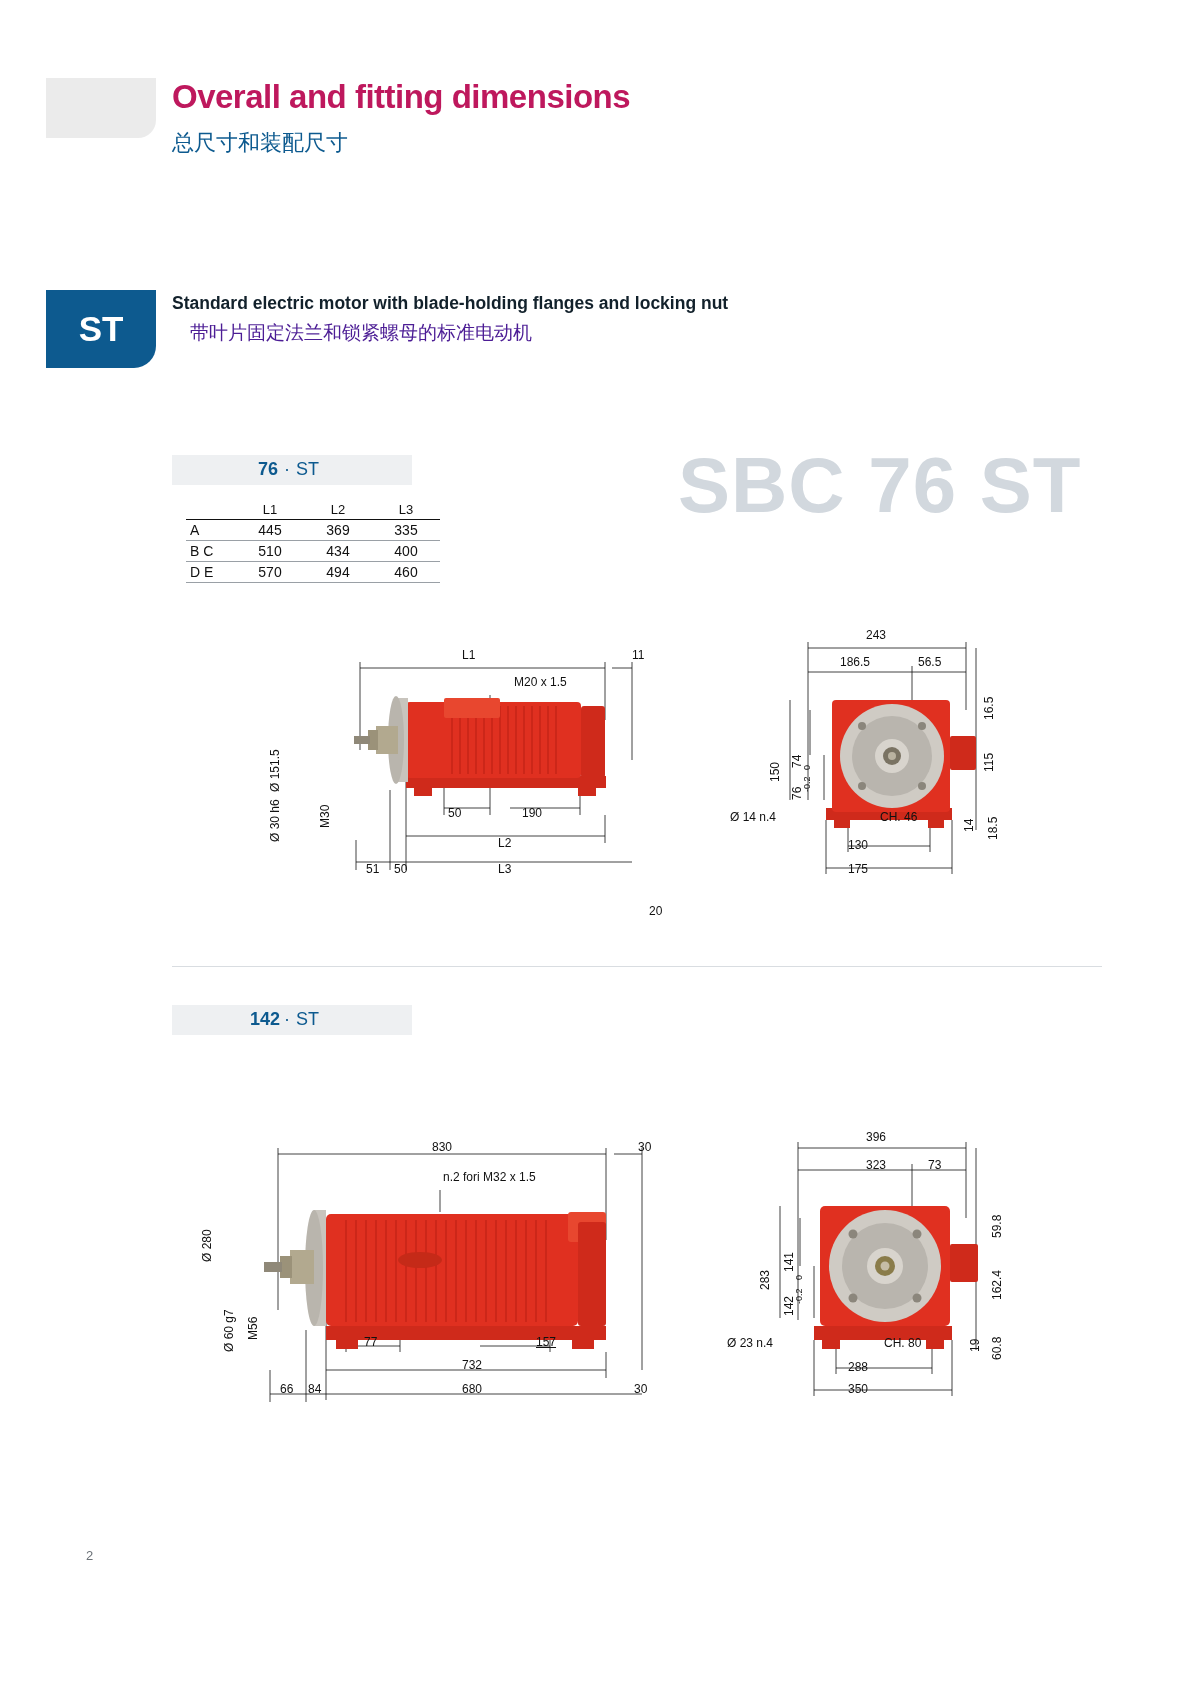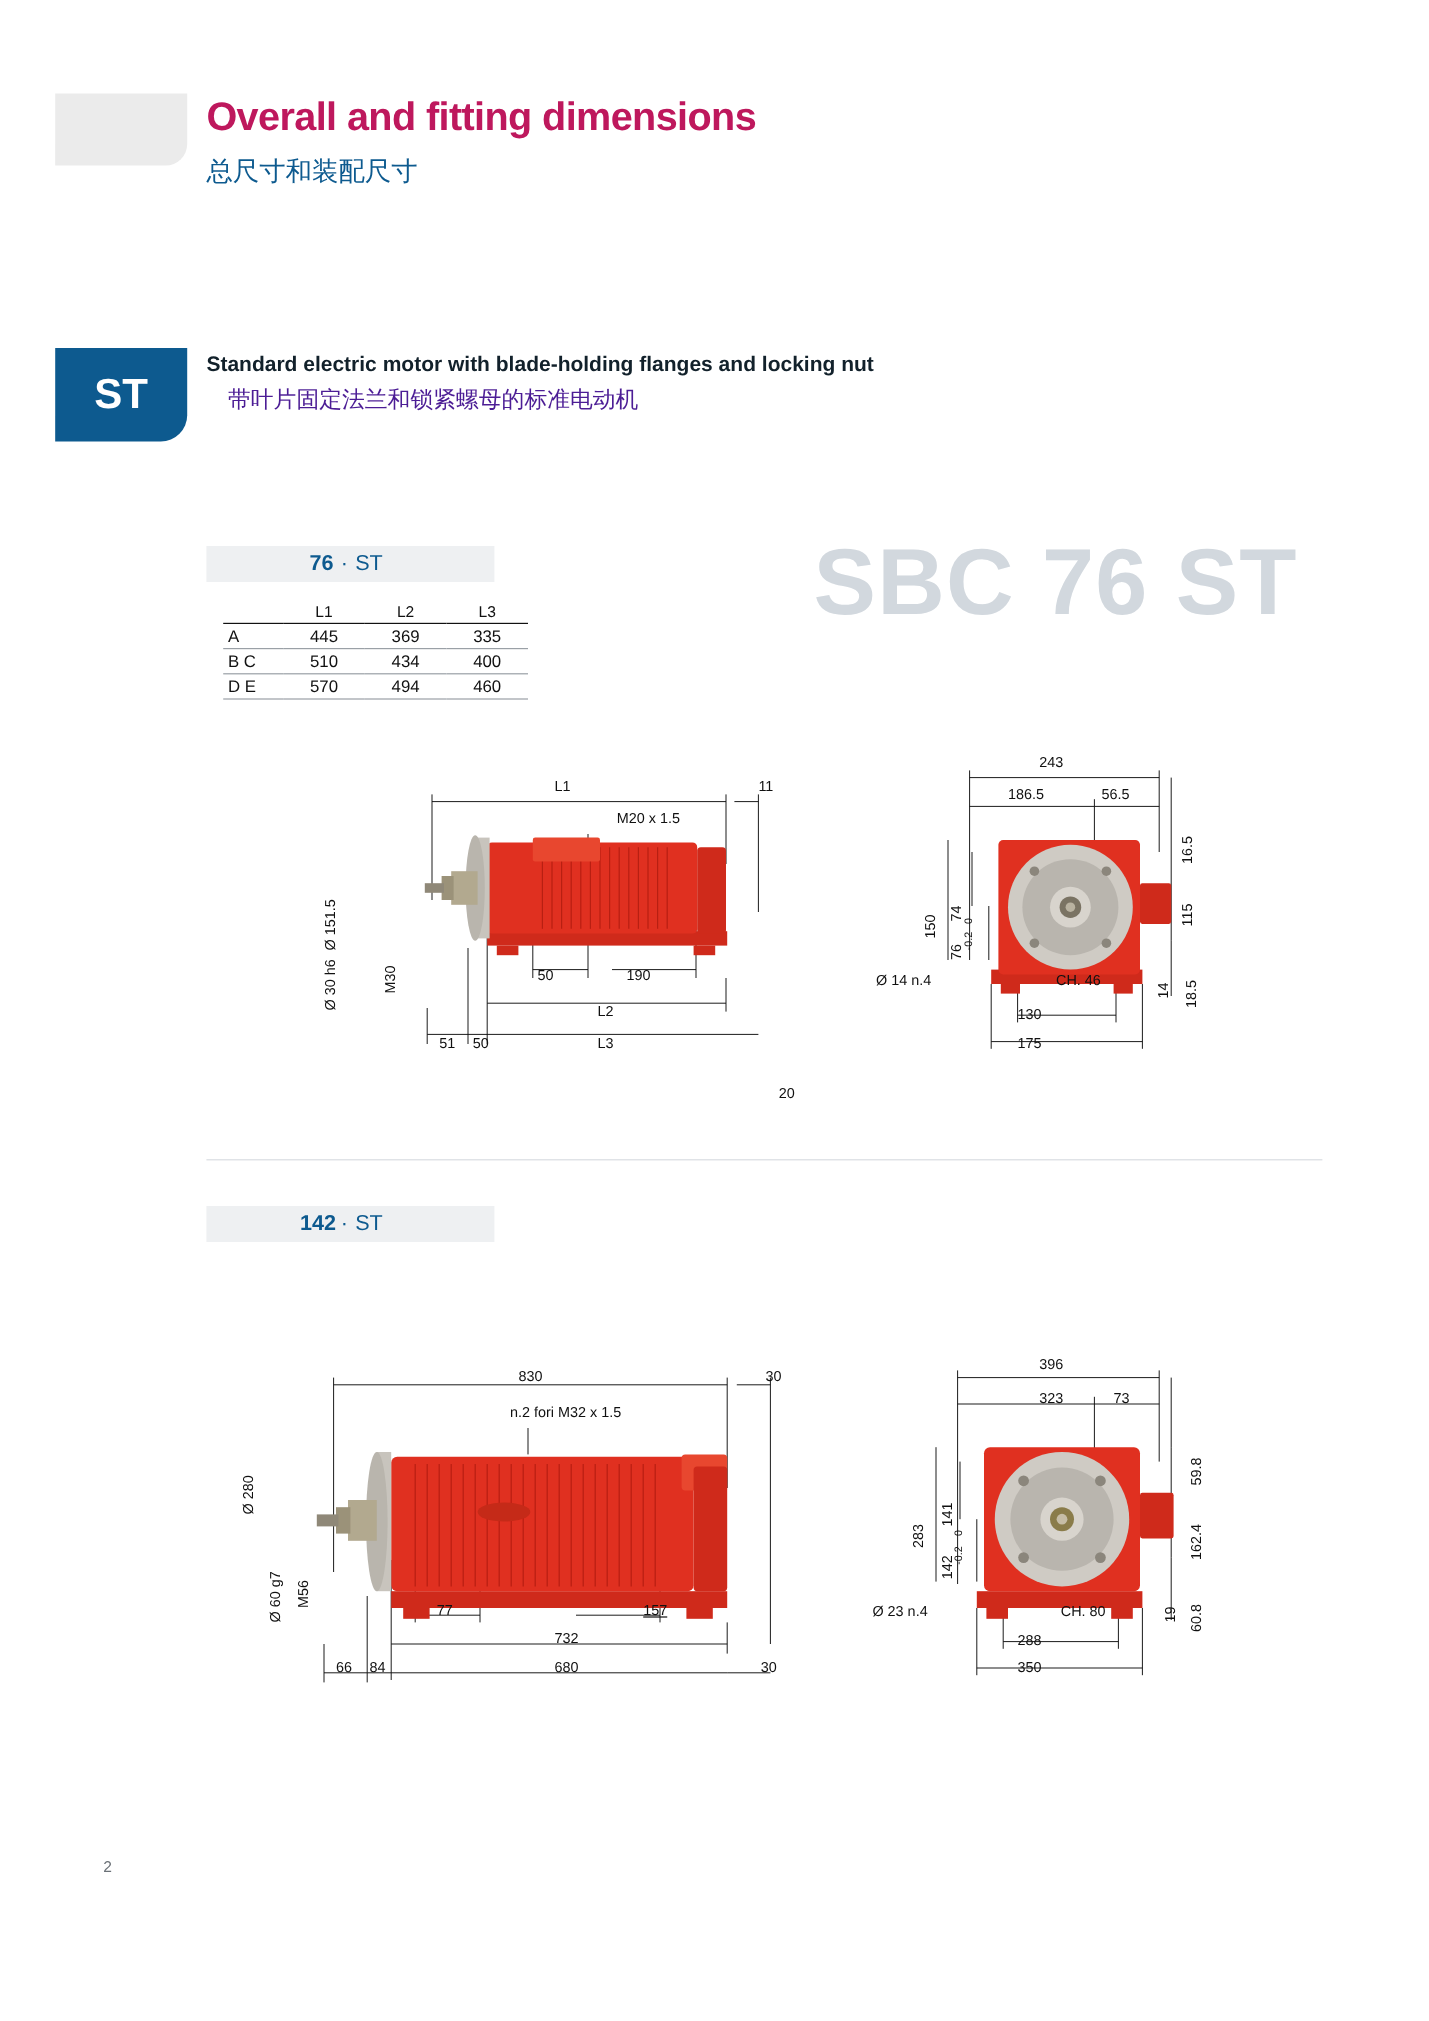--- a/index.html
+++ b/index.html
@@ -344,21 +344,21 @@
         <rect x="14" y="132" width="18" height="10" fill="#8f8878"></rect>
 
         <rect x="86" y="210" width="22" height="9" fill="#cf2a1b"></rect>
         <rect x="322" y="210" width="22" height="9" fill="#cf2a1b"></rect>
       </g>
     </svg>
   </div>
 
   <div class="dim" style="left:432px;top:1140px;">830</div>
   <div class="dim" style="left:638px;top:1140px;">30</div>
-  <div class="dim" style="left:425px;top:1170px;">n.2 fori M32 x 1.5</div>
+  <div class="dim" style="left:443px;top:1170px;">n.2 fori M32 x 1.5</div>
   <div class="dim v" style="left:200px;top:1262px;">Ø 280</div>
   <div class="dim v" style="left:222px;top:1352px;">Ø 60 g7</div>
   <div class="dim v" style="left:246px;top:1340px;">M56</div>
   <div class="dim" style="left:364px;top:1335px;">77</div>
   <div class="dim" style="left:536px;top:1335px;text-decoration:underline;">157</div>
   <div class="dim" style="left:462px;top:1358px;">732</div>
   <div class="dim" style="left:462px;top:1382px;">680</div>
   <div class="dim" style="left:280px;top:1382px;">66</div>
   <div class="dim" style="left:308px;top:1382px;">84</div>
   <div class="dim" style="left:634px;top:1382px;">30</div>

